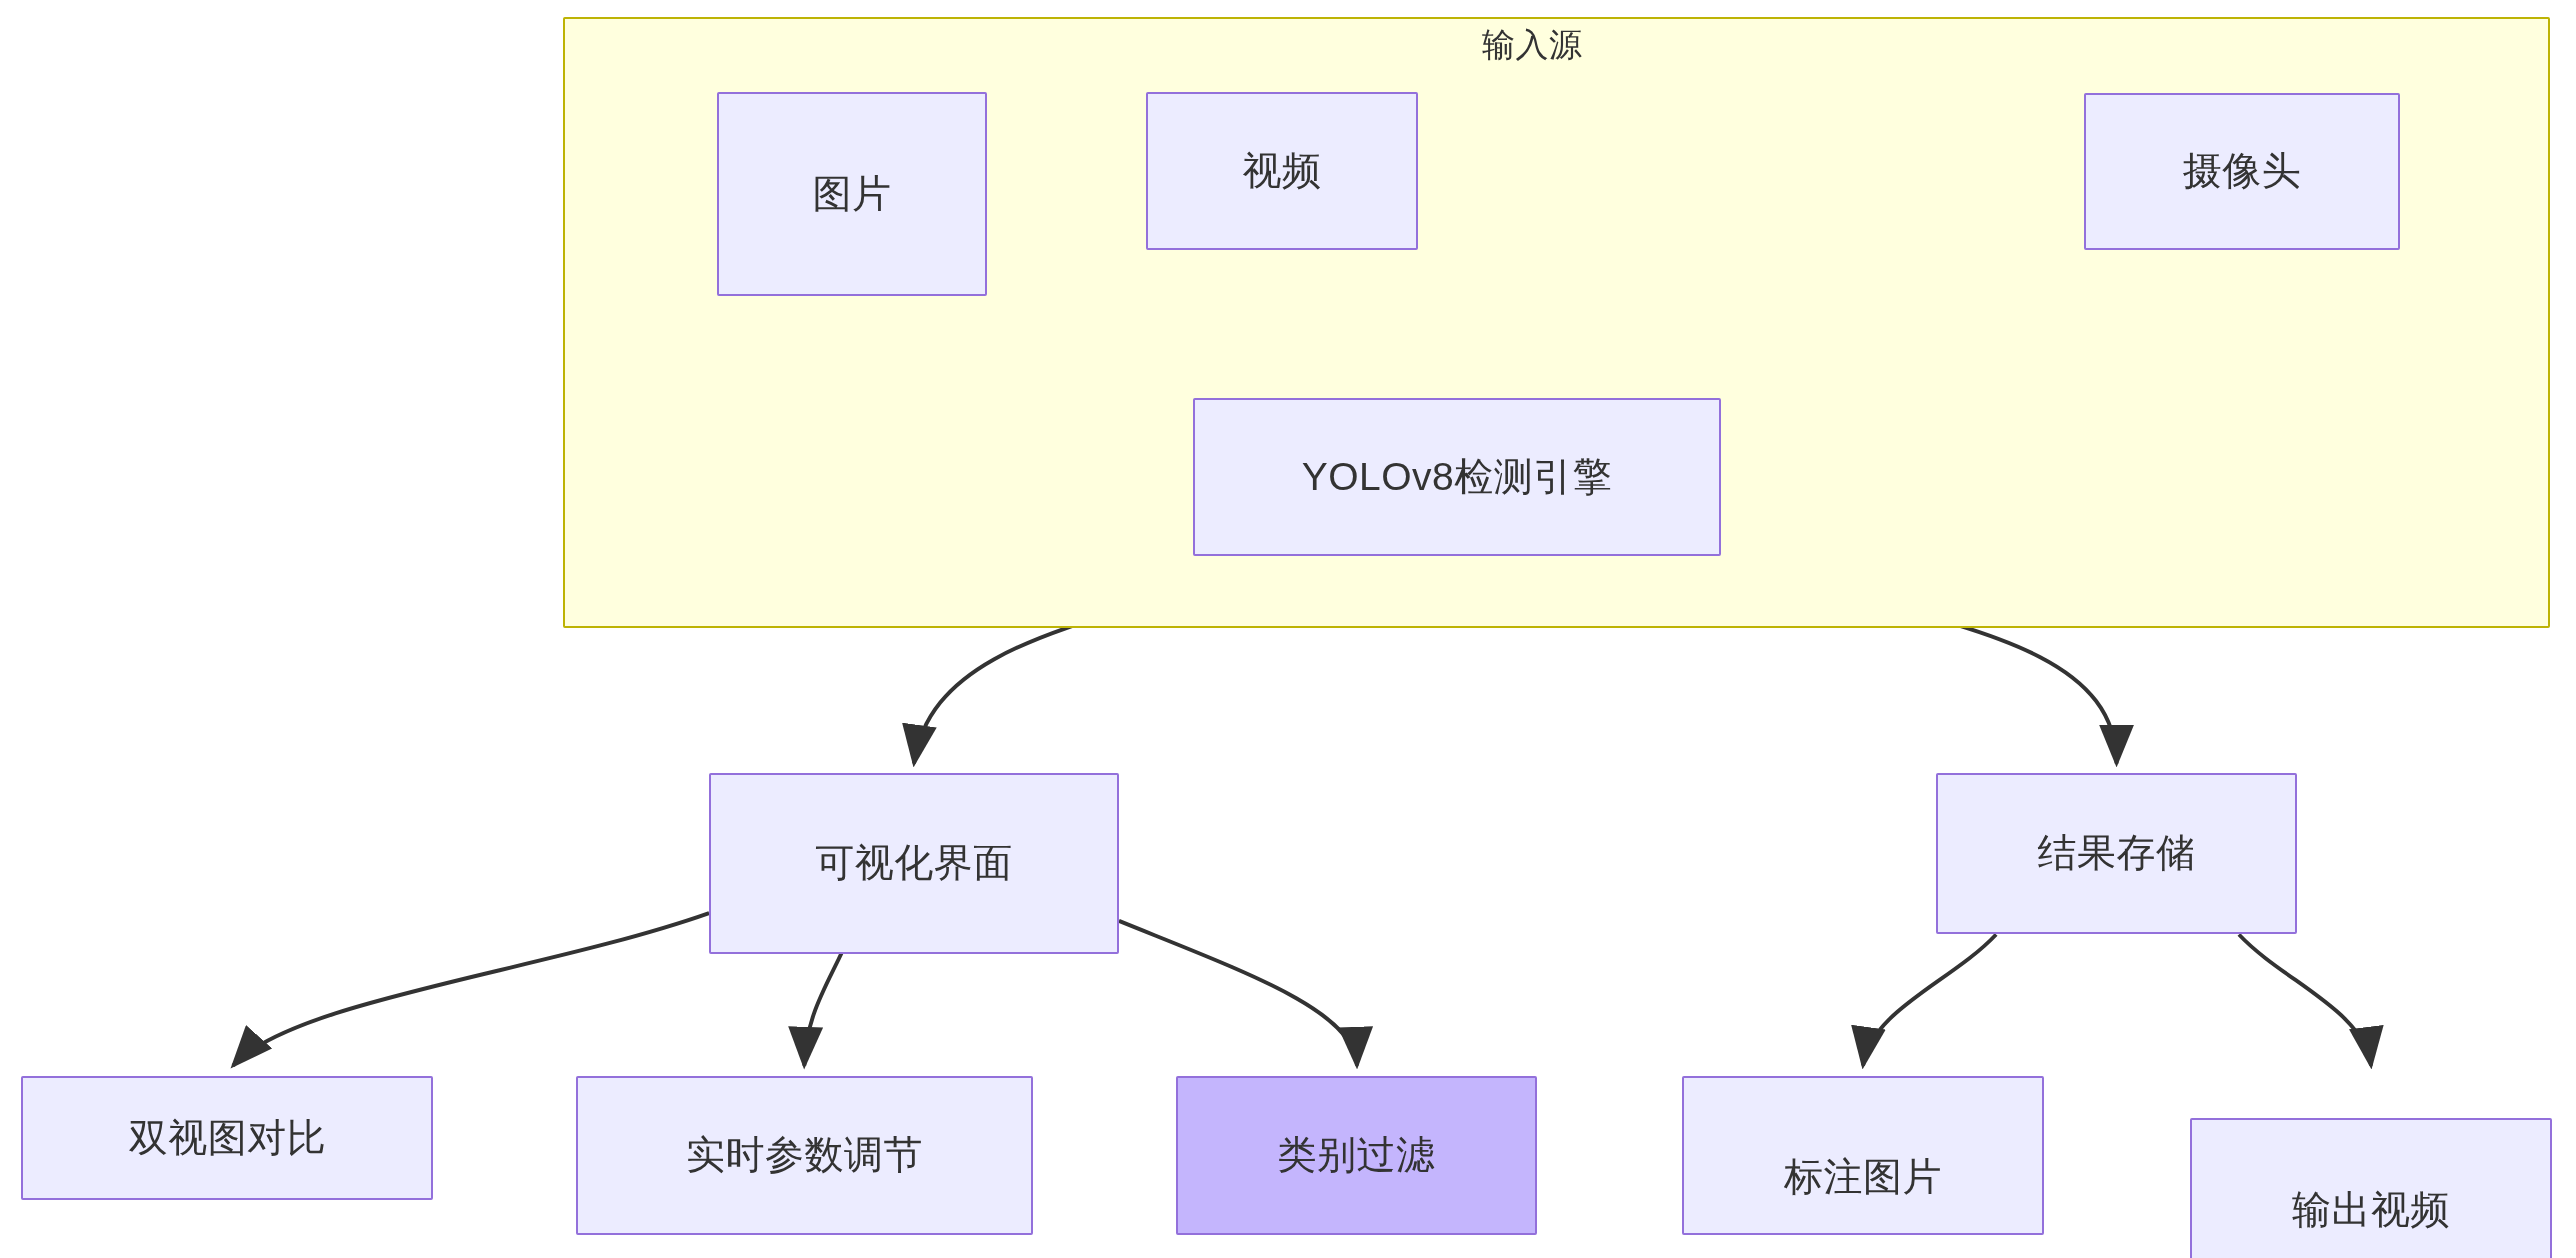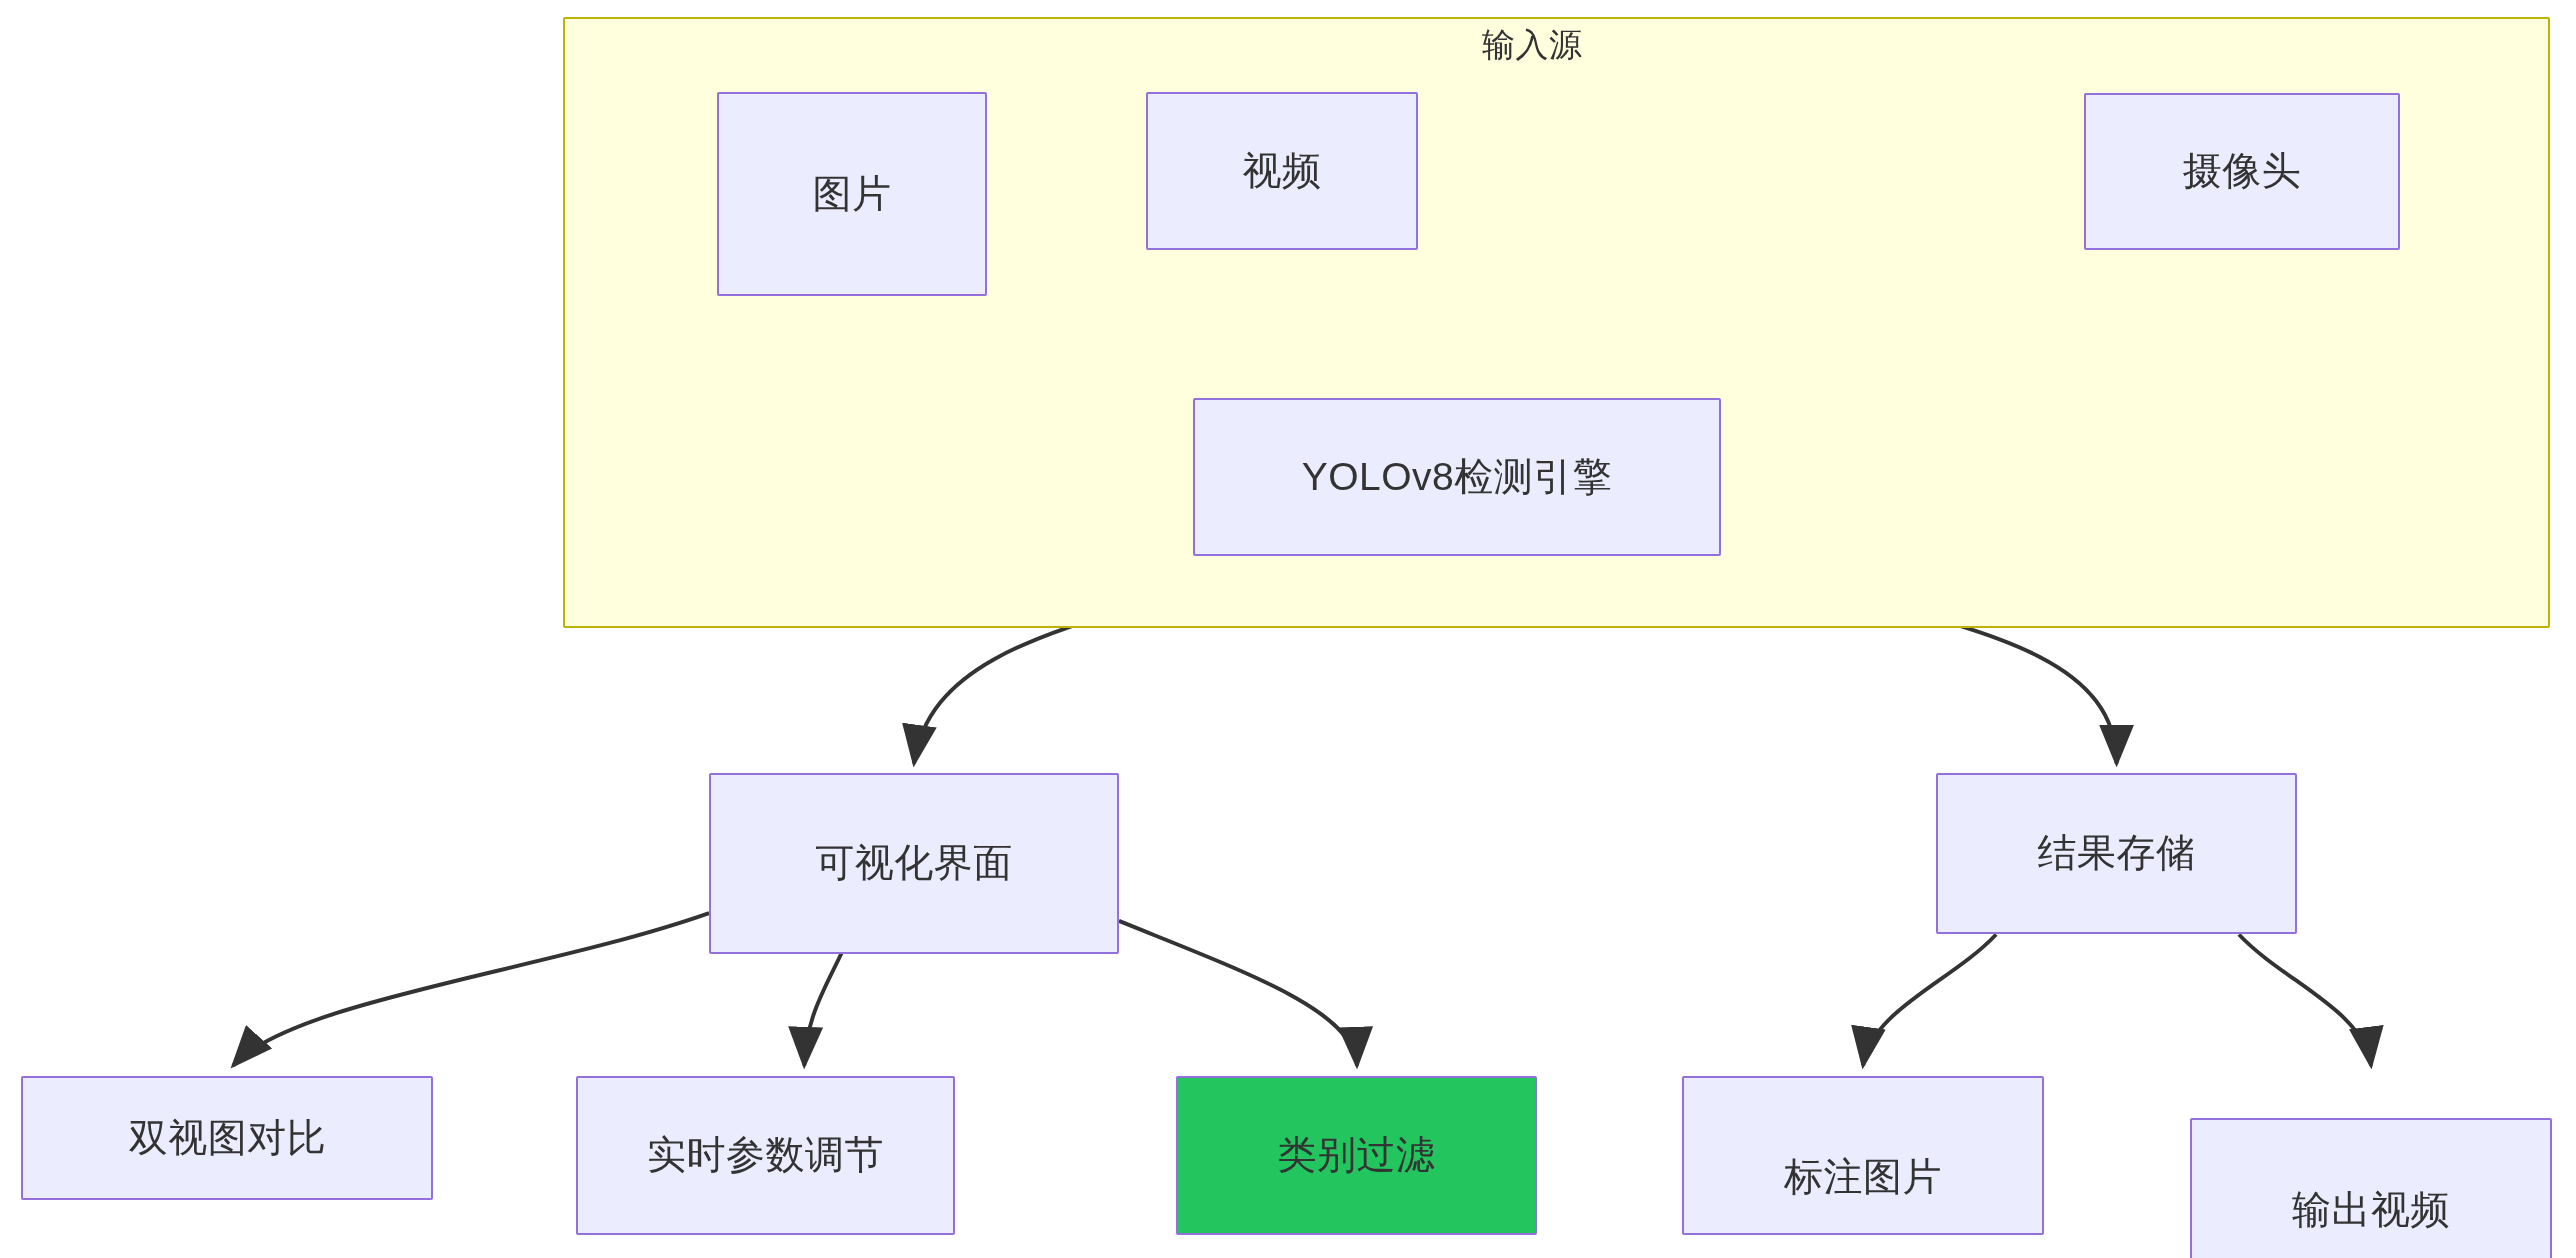--- a/index.html
+++ b/index.html
@@ -115,24 +115,24 @@
       </div>
       <div class="node" style="left: 709px; top: 773px; width: 410px; height: 181px; background: rgb(236, 236, 255); border-color: rgb(147, 112, 219);">
         <span class="node-label" style="color: rgb(51, 51, 51);">可视化界面</span>
       </div>
       <div class="node" style="left: 1936px; top: 773px; width: 361px; height: 161px; background: rgb(236, 236, 255); border-color: rgb(147, 112, 219);">
         <span class="node-label" style="color: rgb(51, 51, 51);">结果存储</span>
       </div>
       <div class="node" style="left: 21.4px; top: 1076px; width: 412px; height: 124px; background: rgb(236, 236, 255); border-color: rgb(147, 112, 219);">
         <span class="node-label" style="color: rgb(51, 51, 51);">双视图对比</span>
       </div>
-      <div class="node" style="left: 576px; top: 1076px; width: 379px; height: 159px; background: rgb(236, 236, 255); border-color: rgb(147, 112, 219);">
+      <div class="node" style="left: 576px; top: 1076px; width: 457px; height: 159px; background: rgb(236, 236, 255); border-color: rgb(147, 112, 219);">
         <span class="node-label" style="color: rgb(51, 51, 51);">实时参数调节</span>
       </div>
-      <div class="node" style="left: 1176px; top: 1076px; width: 361px; height: 159px; background: #22c55e; border-color: rgb(147, 112, 219);">
+      <div class="node" style="left: 1176px; top: 1076px; width: 361px; height: 159px; background: #c4b5fd; border-color: rgb(147, 112, 219);">
         <span class="node-label" style="color: rgb(51, 51, 51);">类别过滤</span>
       </div>
       <div class="node" style="left: 1682px; top: 1076px; width: 362px; height: 159px; background: rgb(236, 236, 255); border-color: rgb(147, 112, 219);">
         <span class="node-label" style="color: rgb(51, 51, 51); margin-top: 43px;">标注图片</span>
       </div>
       <div class="node" style="left: 2190px; top: 1076px; width: 362px; height: 184px; background: rgb(236, 236, 255); border-color: rgb(147, 112, 219); margin-top: 42px;">
         <span class="node-label" style="color: rgb(51, 51, 51);">输出视频</span>
       </div>
     </div>
 

